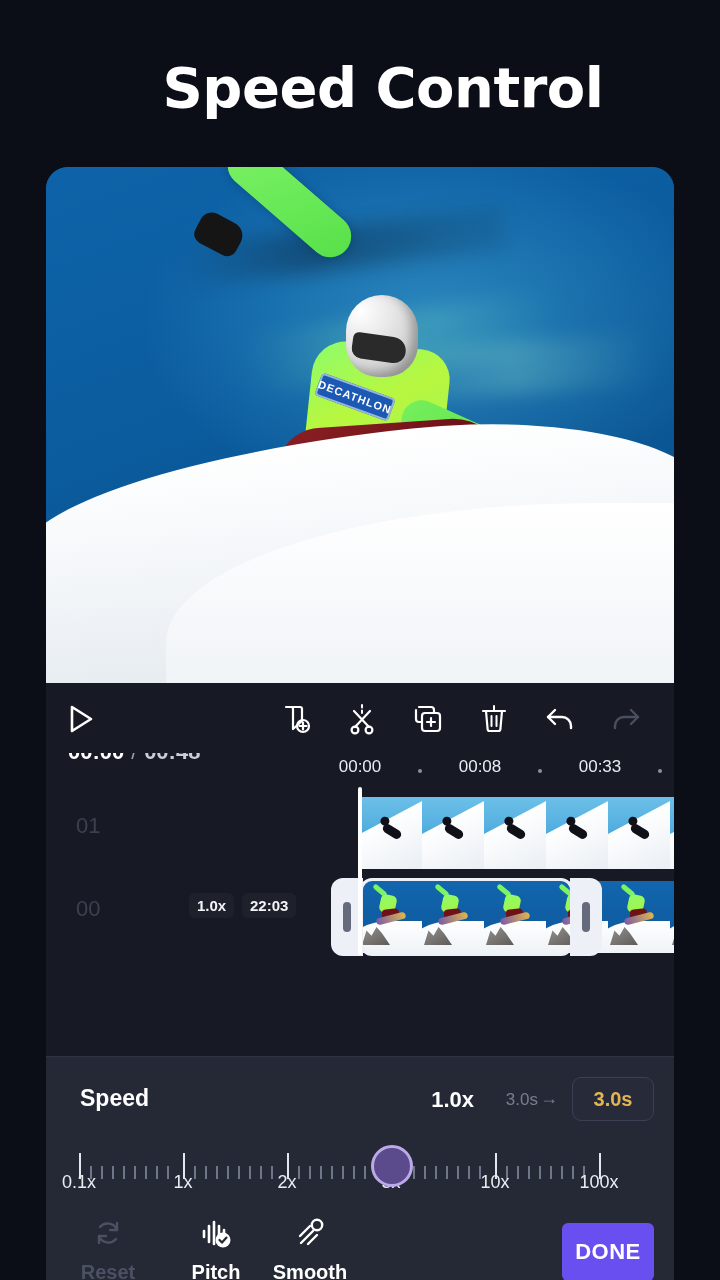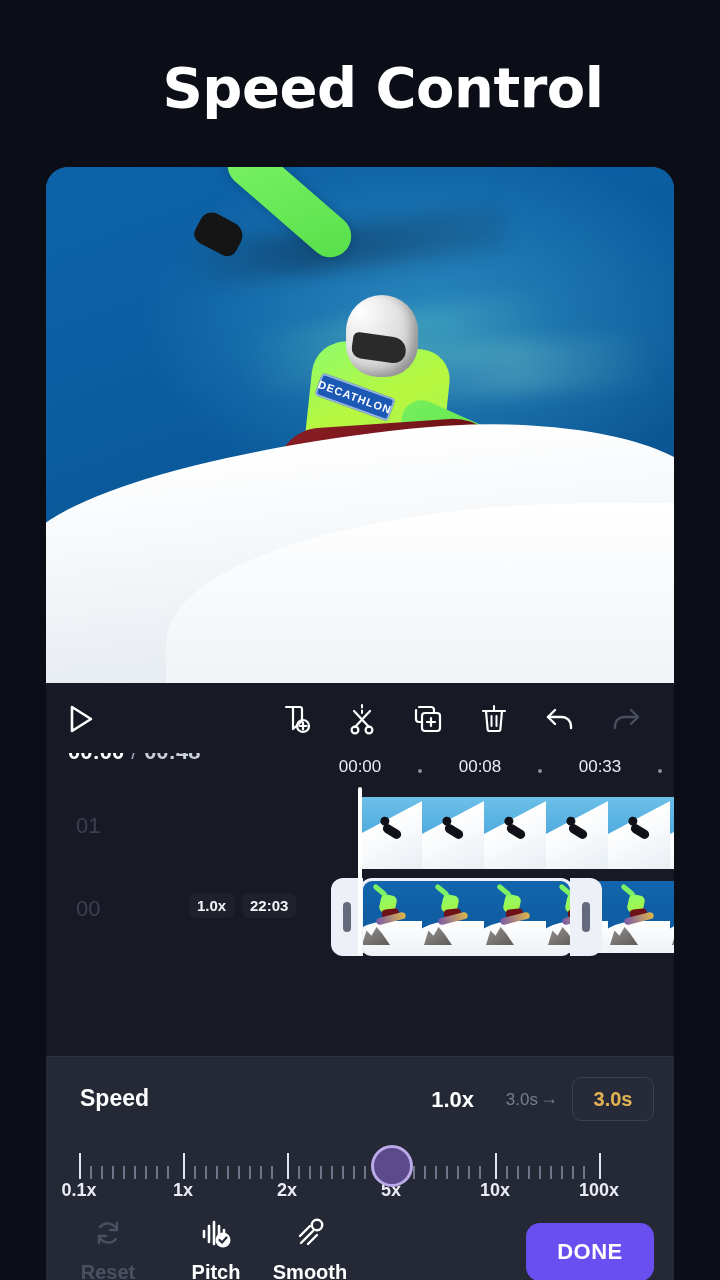--- a/index.html
+++ b/index.html
@@ -330,22 +330,22 @@
     color: #e4b352;
     background: #272b39;
   }
 
   
   #slider { position: absolute; left: 0; top: 84px; width: 628px; height: 72px; }
   .tick { position: absolute; bottom: 34px; width: 2px; background: #9aa0b2; }
   .tick.major { height: 26px; background: #e3e6ee; }
   .tick.minor { height: 13px; background: #70768a; }
   .tlabel {
-    position: absolute; bottom: 12px;
-    font-size: 18px; color: #e9ecf3; font-weight: 700;
+    position: absolute; bottom: 20px;
+    font-size: 18px; color: #e9ecf3; font-weight: 400;
     transform: translateX(-50%);
   }
   #thumb {
     position: absolute; bottom: 26px;
     width: 42px; height: 42px; border-radius: 50%;
     background: #5b4a8c;
     border: 3px solid #bcaae8;
     transform: translateX(-50%);
   }
 
@@ -357,23 +357,23 @@
   .bitem {
     position: absolute;
     display: flex; flex-direction: column; align-items: center;
     width: 84px;
   }
   .bitem .bicon { height: 40px; display:flex; align-items:center; justify-content:center; }
   .bitem .blabel { margin-top: 8px; font-size: 20px; font-weight: 600; }
   #done-button {
     position: absolute;
     right: 20px; top: -58px;
-    width: 128px; height: 58px;
+    width: 92px; height: 58px;
     background: #6a4ff0;
-    border-radius: 14px;
+    border-radius: 6px;
     display: flex; align-items: center; justify-content: center;
     color: #ffffff; font-size: 22px; font-weight: 800; letter-spacing: .5px;
   }
 </style>
 </head>
 <body>
 
 <div id="screen">
 
   <div id="page-title">Speed Control</div>

